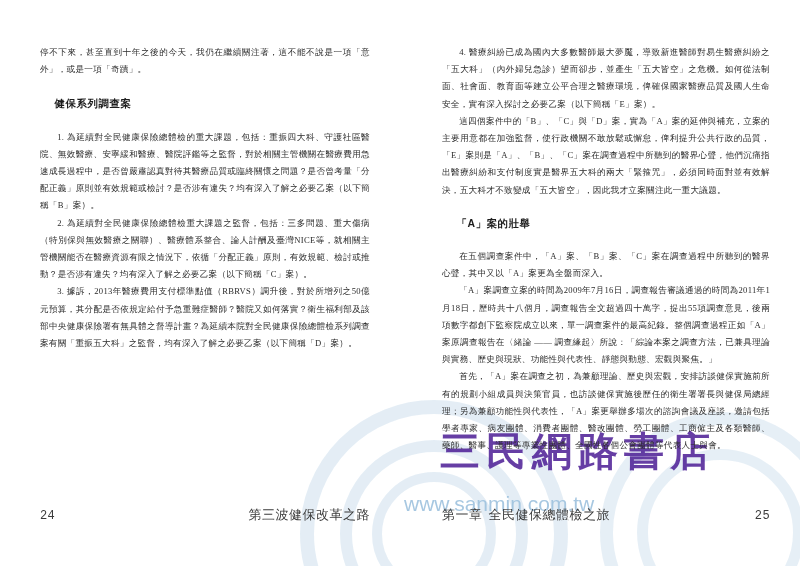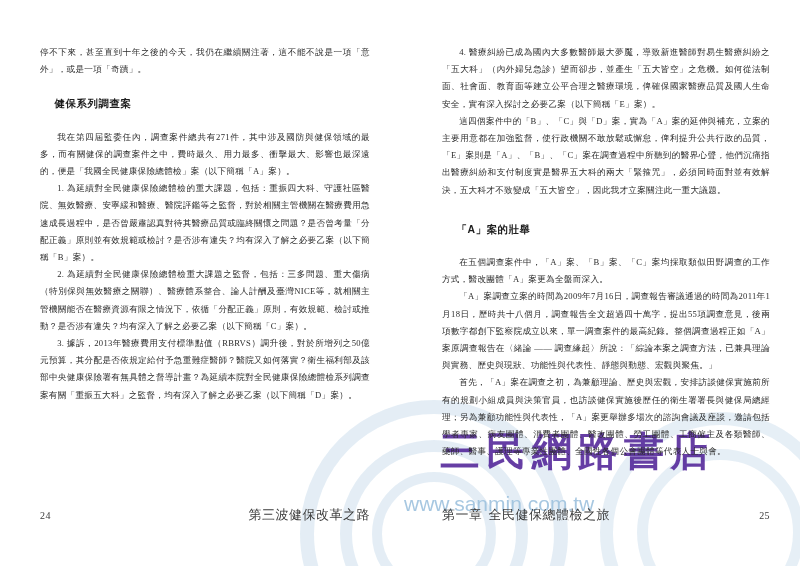--- a/index.html
+++ b/index.html
@@ -134,21 +134,21 @@
   h2.section-heading {
     margin: 17px 0 16px 0;
     font-family: Liberation Sans, sans-serif;
     font-size: 10.4px;
     font-weight: 700;
     letter-spacing: .6px;
     text-indent: 1.4em;
     color: #1d1d1d;
   }
 
-  h2.section-heading.tight-top { margin-top: 22px; }
+  h2.section-heading.tight-top { margin-top: 16px; }
 
   
   .footer {
     position: absolute;
     bottom: 48px;
     left: 0;
     right: 0;
     height: 12px;
     font-size: 7.4px;
     letter-spacing: .4px;
@@ -157,22 +157,22 @@
   .footer-inner {
     position: absolute;
     display: flex;
     align-items: baseline;
     width: 100%;
   }
   .page-left .footer-inner  { left: 40px; right: 30px; width: auto; justify-content: space-between; }
   .page-right .footer-inner { left: 42px; right: 30px; width: auto; justify-content: space-between; gap: 47px; }
 
   .folio {
-    font-family: Liberation Serif, serif;
-    font-size: 10px;
+    font-family: Liberation Mono, monospace;
+    font-size: 12px;
   }
   .running-title {
     font-size: 13px;
     letter-spacing: .5px;
     text-align: right;
   }
   .chapter-label { margin-right: 6px; }
 </style>
 </head>
 <body>
@@ -187,42 +187,41 @@
   </div>
 
   <div class="spread">
 
     <div class="page page-left">
       <div class="page-body">
         <p class="para noindent">停不下來，甚至直到十年之後的今天，我仍在繼續關注著，這不能不說是一項「意外」，或是一項「奇蹟」。</p>
 
         <h2 class="section-heading">健保系列調查案</h2>
 
-        <p class="para">我在第四屆監委任內，調查案件總共有271件，其中涉及國防與健保領域的最多，而有關健保的調查案件之中，費時最久、用力最多、衝擊最大、影響也最深遠的，便是「我國全民健康保險總體檢」案（以下簡稱「A」案）。</p>
         <p class="para">1. 為延續對全民健康保險總體檢的重大課題，包括：重振四大科、守護社區醫院、無效醫療、安寧緩和醫療、醫院評鑑等之監督，對於相關主管機關在醫療費用急速成長過程中，是否曾嚴肅認真對待其醫療品質或臨終關懷之問題？是否曾考量「分配正義」原則並有效規範或檢討？是否涉有違失？均有深入了解之必要乙案（以下簡稱「B」案）。</p>
         <p class="para">2. 為延續對全民健康保險總體檢重大課題之監督，包括：三多問題、重大傷病（特別保與無效醫療之關聯）、醫療體系整合、論人計酬及臺灣NICE等，就相關主管機關能否在醫療資源有限之情況下，依循「分配正義」原則，有效規範、檢討或推動？是否涉有違失？均有深入了解之必要乙案（以下簡稱「C」案）。</p>
         <p class="para">3. 據訴，2013年醫療費用支付標準點值（RBRVS）調升後，對於所增列之50億元預算，其分配是否依規定給付予急重難症醫師？醫院又如何落實？衛生福利部及該部中央健康保險署有無具體之督導計畫？為延續本院對全民健康保險總體檢系列調查案有關「重振五大科」之監督，均有深入了解之必要乙案（以下簡稱「D」案）。</p>
       </div>
 
       <div class="footer">
         <div class="footer-inner">
           <span class="folio">24</span>
           <span class="running-title">第三波健保改革之路</span>
         </div>
       </div>
     </div>
 
     <div class="page page-right">
       <div class="page-body">
         <p class="para">4. 醫療糾紛已成為國內大多數醫師最大夢魘，導致新進醫師對易生醫療糾紛之「五大科」（內外婦兒急診）望而卻步，並產生「五大皆空」之危機。如何從法制面、社會面、教育面等建立公平合理之醫療環境，俾確保國家醫療品質及國人生命安全，實有深入探討之必要乙案（以下簡稱「E」案）。</p>
         <p class="para">這四個案件中的「B」、「C」與「D」案，實為「A」案的延伸與補充，立案的主要用意都在加強監督，使行政機關不敢放鬆或懈怠，俾利提升公共行政的品質，「E」案則是「A」、「B」、「C」案在調查過程中所聽到的醫界心聲，他們沉痛指出醫療糾紛和支付制度實是醫界五大科的兩大「緊箍咒」，必須同時面對並有效解決，五大科才不致變成「五大皆空」，因此我才立案關注此一重大議題。</p>
 
         <h2 class="section-heading tight-top">「A」案的壯舉</h2>
 
-        <p class="para">在五個調查案件中，「A」案、「B」案、「C」案均採取類似田野調查的工作方式，醫改團體「A」案更為全盤而深入。</p>
+        <p class="para">在五個調查案件中，「A」案、「B」案、「C」案在調查過程中所聽到的醫界心聲，其中又以「A」案更為全盤而深入。</p>
         <p class="para">「A」案調查立案的時間為2009年7月16日，調查報告審議通過的時間為2011年1月18日，歷時共十八個月，調查報告全文超過四十萬字，提出55項調查意見，後兩項數字都創下監察院成立以來，單一調查案件的最高紀錄。整個調查過程正如「A」案原調查報告在〈緒論 —— 調查緣起〉所說：「綜論本案之調查方法，已兼具理論與實務、歷史與現狀、功能性與代表性、靜態與動態、宏觀與聚焦。」</p>
         <p class="para">首先，「A」案在調查之初，為兼顧理論、歷史與宏觀，安排訪談健保實施前所有的規劃小組成員與決策官員，也訪談健保實施後歷任的衛生署署長與健保局總經理；另為兼顧功能性與代表性，「A」案更舉辦多場次的諮詢會議及座談，邀請包括學者專家、病友團體、消費者團體、醫改團體、勞工團體、工商僱主及各類醫師、藥師、醫事、護理等專業性團體、全國性各個公會團體等代表人士與會。</p>
       </div>
 
       <div class="footer">
         <div class="footer-inner">
           <span class="running-title">
             <span class="chapter-label">第一章</span><span>全民健保總體檢之旅</span>
           </span>
           <span class="folio">25</span>

